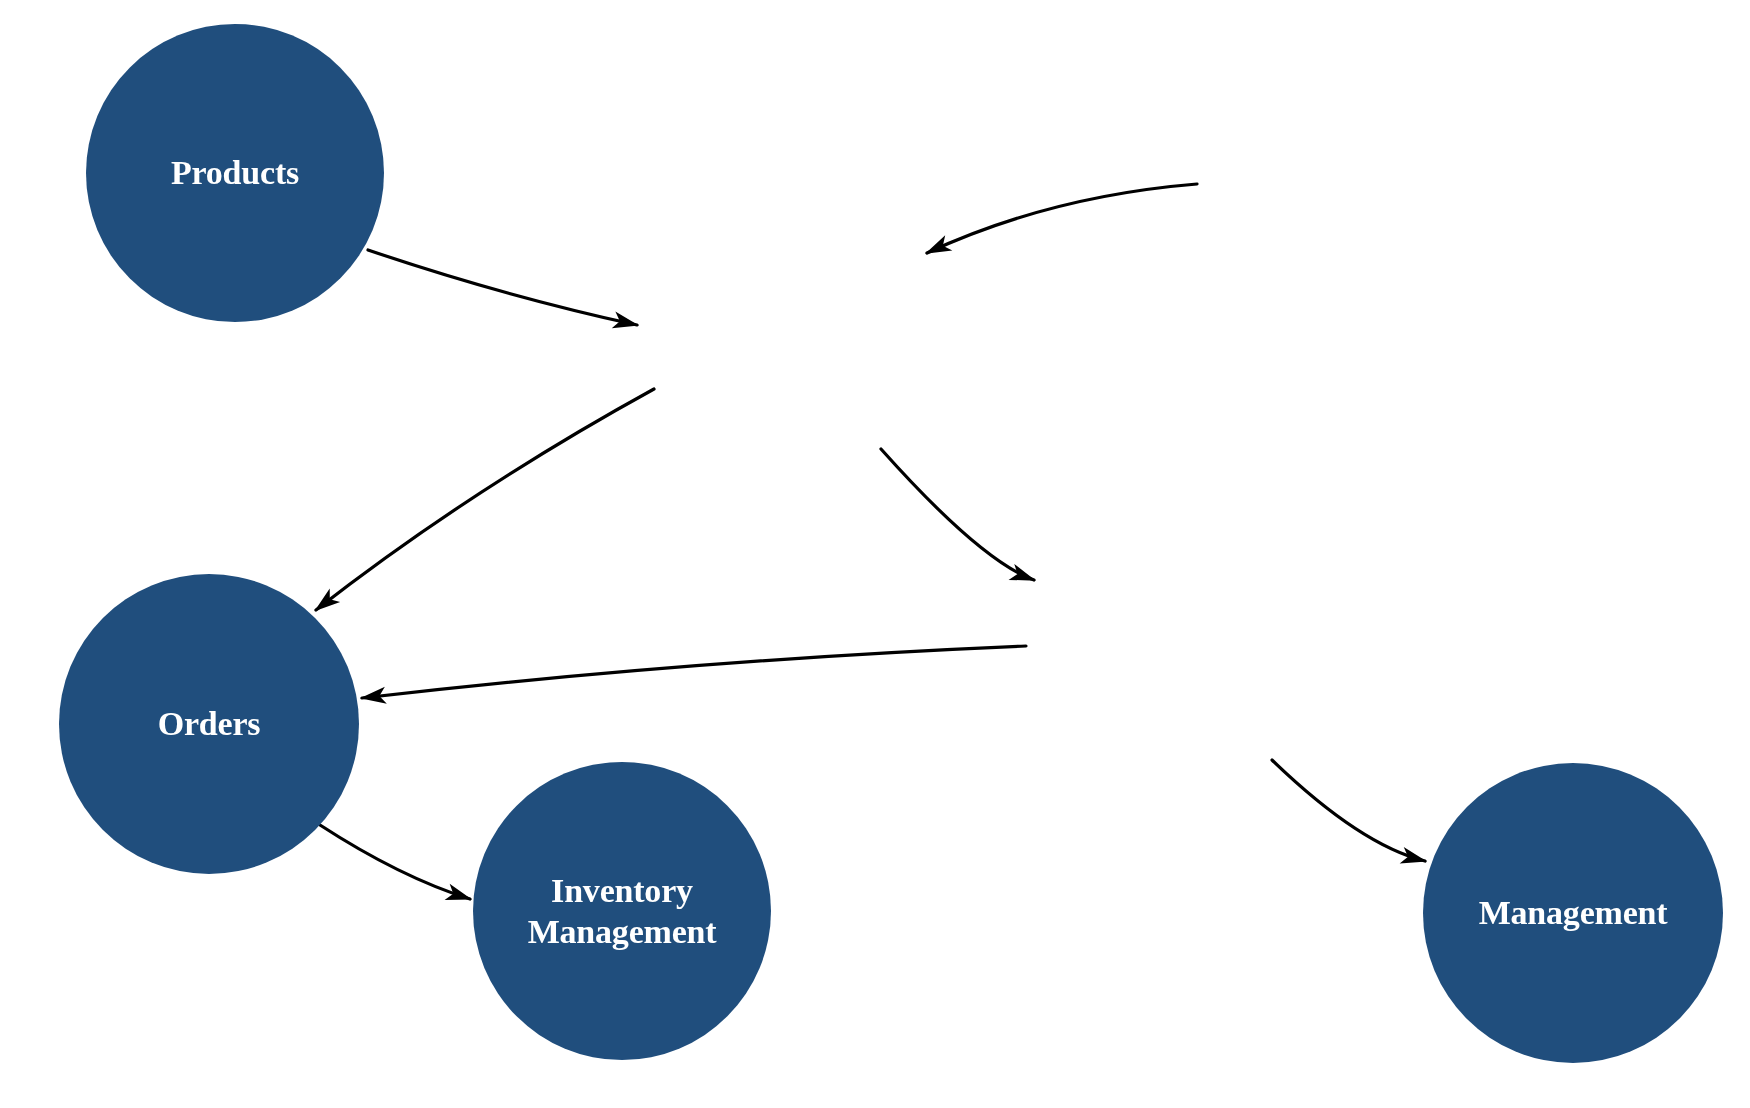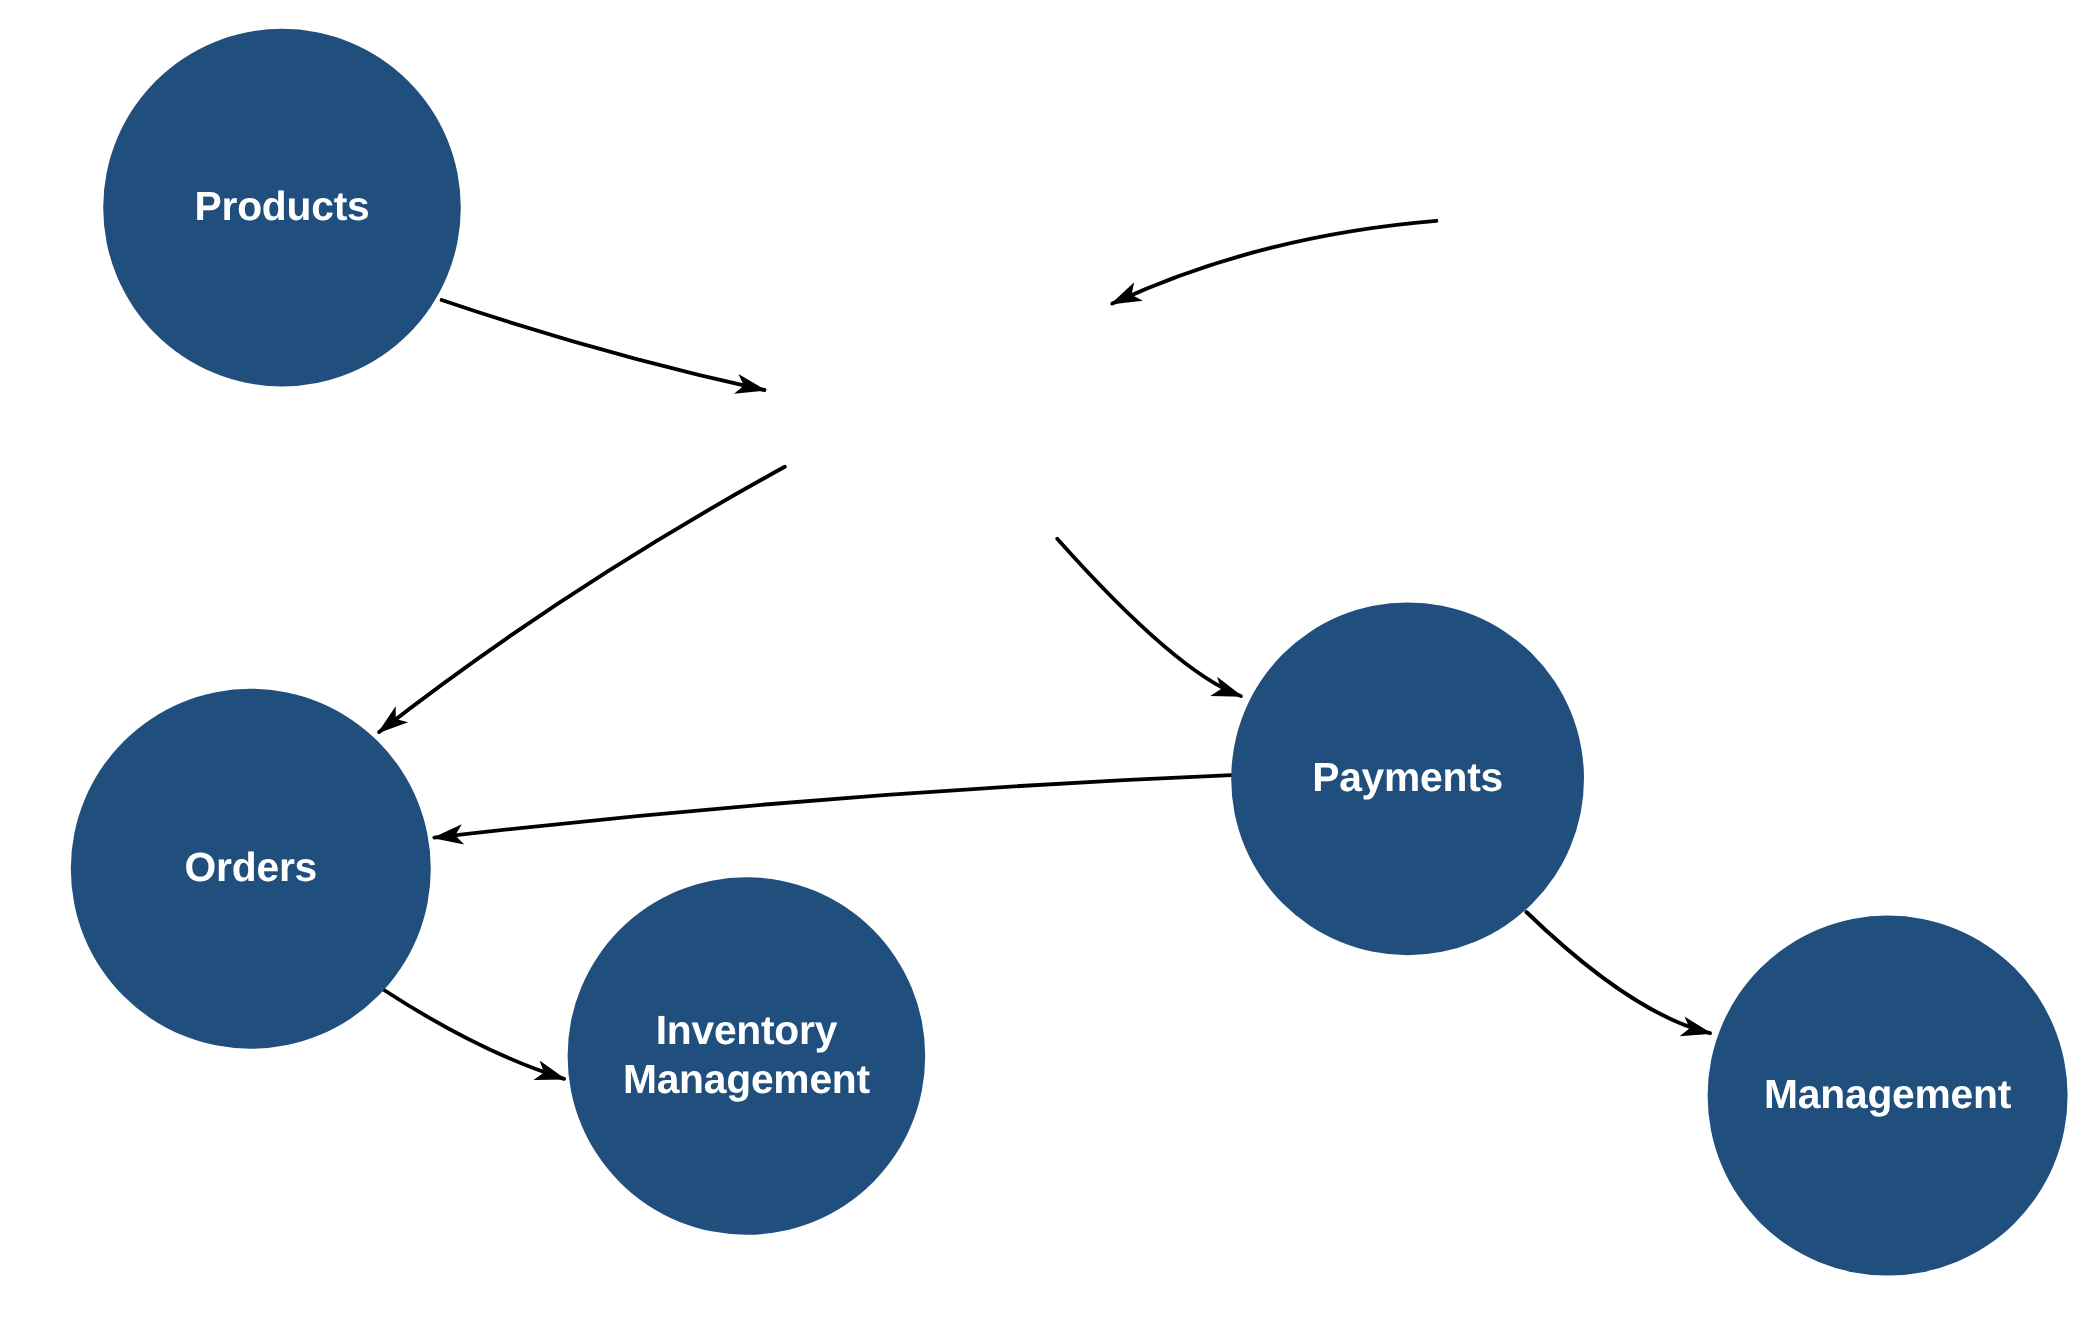--- a/index.html
+++ b/index.html
@@ -6,21 +6,21 @@
     margin: 0;
     padding: 0;
     background: var(--background, #ffffff);
   }
   .stage {
     position: relative;
     width: 1750px;
     height: 1108px;
     overflow: hidden;
     background: var(--background, #ffffff);
-    font-family: Liberation Sans, sans-serif;
+    font-family: Liberation Serif, serif;
   }
   .edge-layer {
     position: absolute;
     inset: 0;
     width: 1750px;
     height: 1108px;
   }
   .edge {
     fill: none;
     stroke: var(--edge-stroke, #000000);
@@ -66,29 +66,26 @@
     <path class="edge" d="M 320 825 Q 400 877 470 899" marker-end="url(#arrowhead)"></path>
     <path class="edge" d="M 1272 760 Q 1360 845 1425 861" marker-end="url(#arrowhead)"></path>
   </svg>
 
   <div class="node" style="left:86px; top:24px; width:298px; height:298px;">
     <span class="node-label">Products</span>
   </div>
 
 
 
-  <div class="node" style="left:1026px; top:502px; width:294px; height:294px;">
-    <span class="node-label">Payments</span>
-  </div>
 
   <div class="node" style="left:59px; top:574px; width:300px; height:300px;">
     <span class="node-label">Orders</span>
   </div>
 
-  <div class="node" style="left:473px; top:731px; width:298px; height:298px;">
+  <div class="node" style="left:473px; top:762px; width:298px; height:298px;">
     <span class="node-label">Inventory Management</span>
   </div>
 
   <div class="node" style="left:1423px; top:763px; width:300px; height:300px;">
     <span class="node-label">Management</span>
   </div>
 
 </div>
 
 </body></html>

